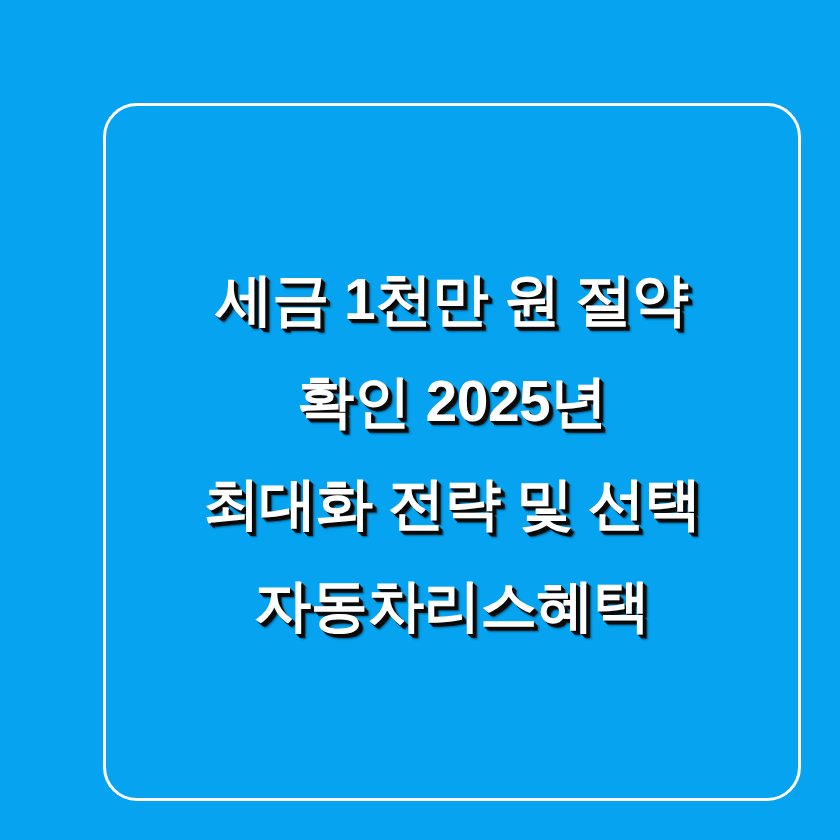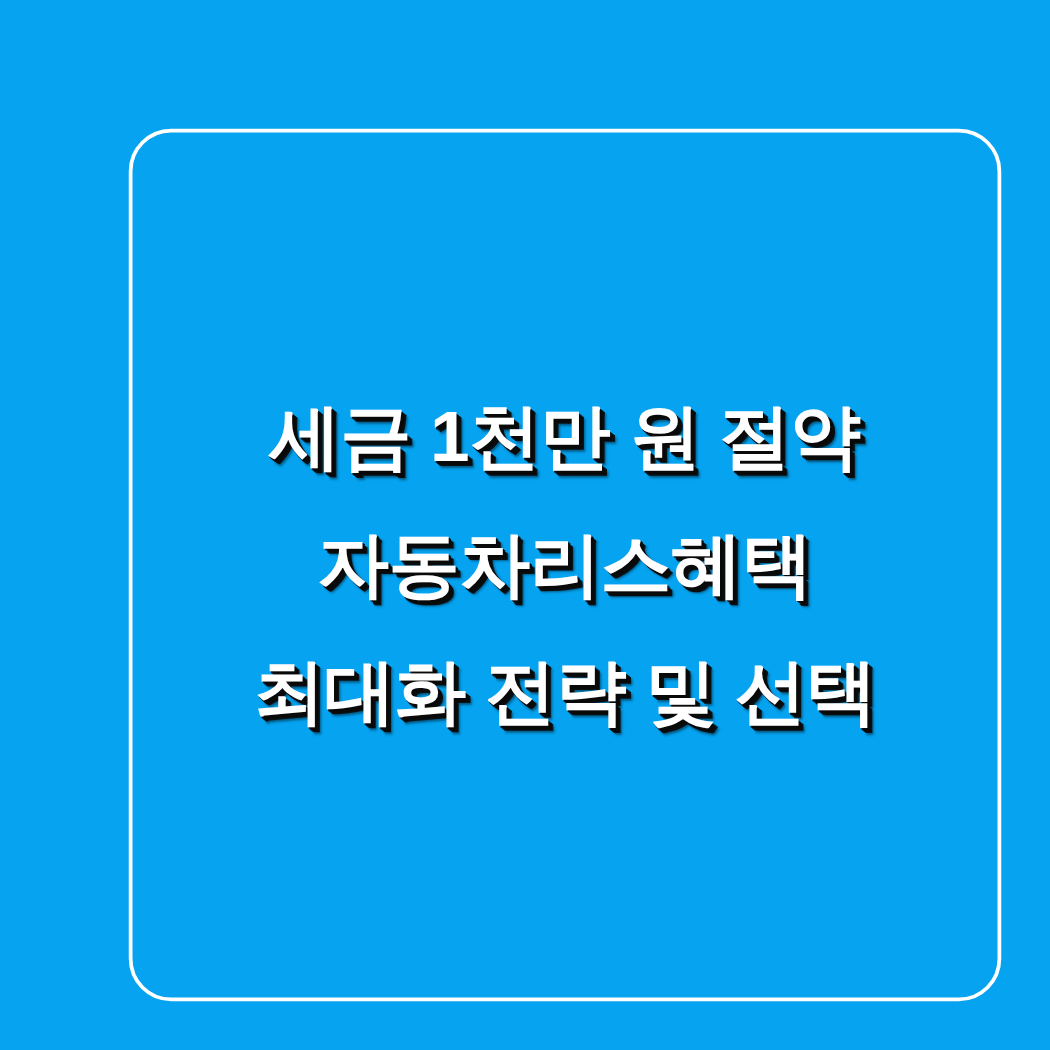--- a/index.html
+++ b/index.html
@@ -70,17 +70,18 @@
 </style>
 </head>
 <body>
 
 <div id="canvas">
 
   <div id="frame"></div>
 
   <div id="headline">
     <span class="headline-line">세금 1천만 원 절약</span>
+    <span class="headline-line">확인 2025년</span>
+    <span class="headline-line">최대화 전략 및 선택</span>
     <span class="headline-line">자동차리스혜택</span>
-    <span class="headline-line">최대화 전략 및 선택</span>
   </div>
 
 </div>
 
 </body></html>

